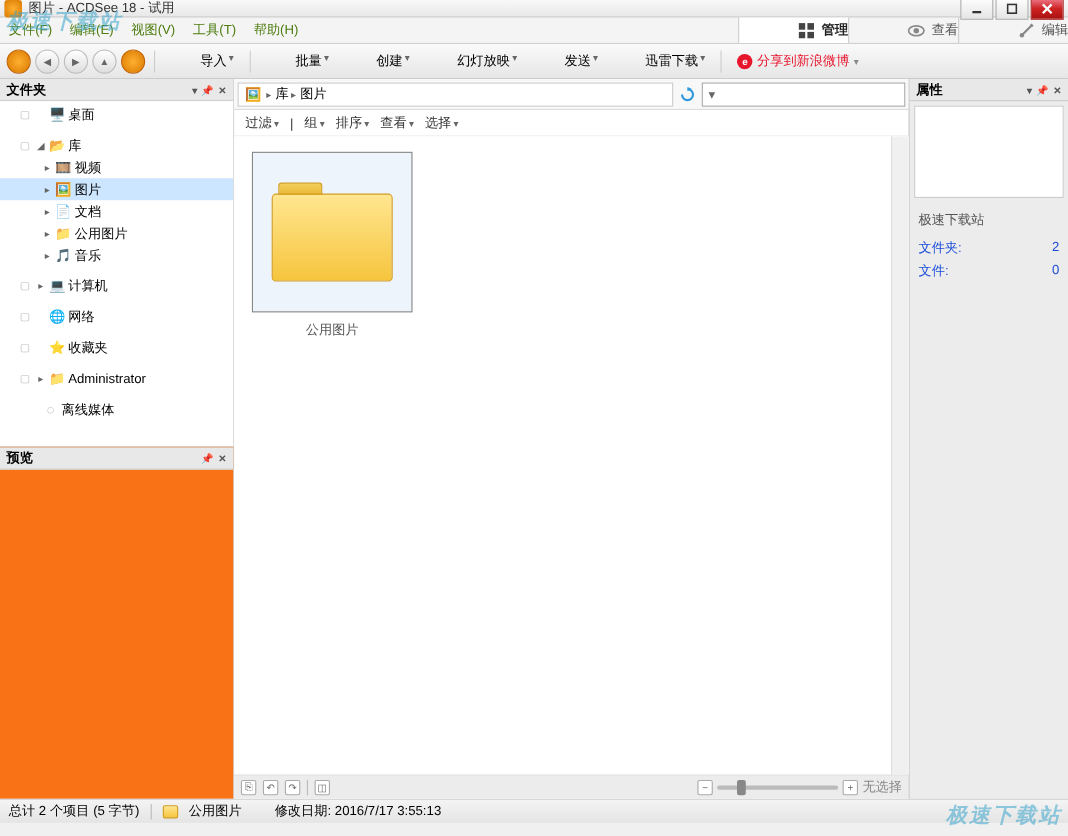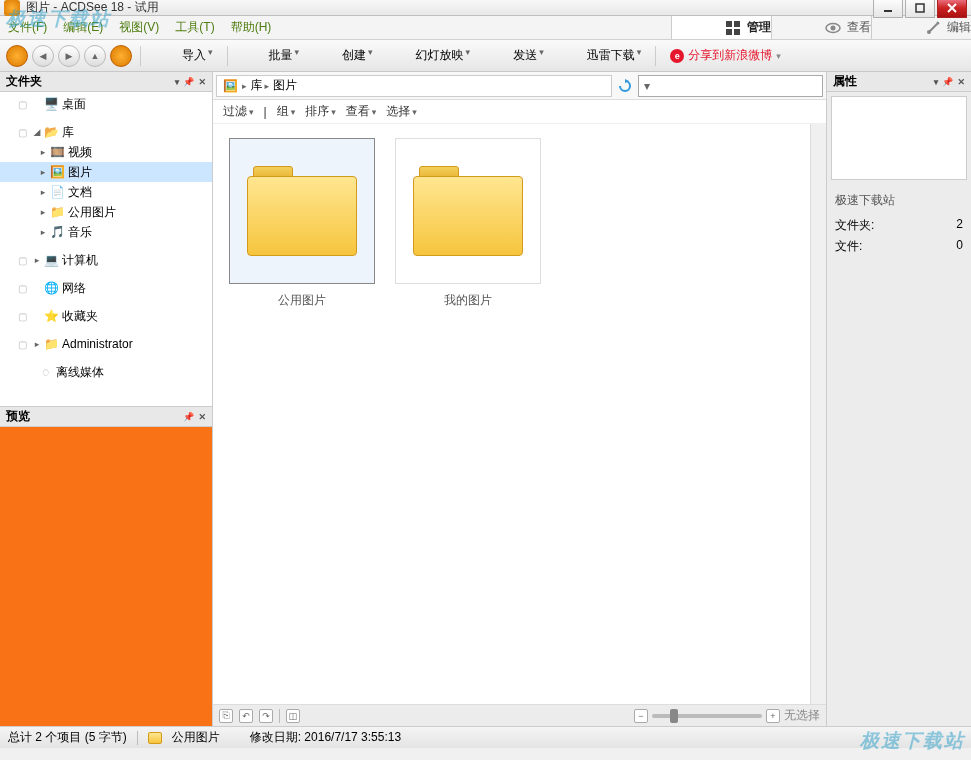--- a/index.html
+++ b/index.html
@@ -80,21 +80,21 @@
 
 .bottom-bar { height:22px; border-top:1px solid #ddd; display:flex; align-items:center; padding:0 6px; gap:6px; background:#ececec; }
 .bb-ic { width:14px; height:14px; border:1px solid #aaa; border-radius:2px; background:#fff; cursor:pointer; display:flex; align-items:center; justify-content:center; font-size:9px; color:#666;}
 .slider { display:flex; align-items:center; gap:4px; margin-left:auto;}
 .slider-track { width:110px; height:4px; background:#bbb; border-radius:2px; position:relative;}
 .slider-thumb { position:absolute; left:18px; top:-5px; width:8px; height:14px; background:#888; border-radius:2px;}
 
 
 .prop-preview { height:84px; background:#fff; margin:4px; border:1px solid #ccc; }
 .prop-list { padding:8px; }
-.prop-row { display:flex; justify-content:space-between; padding:2px 0; color:#000000; }
+.prop-row { display:flex; justify-content:space-between; padding:2px 0; color:#1d4ed8; }
 .prop-section { color:#555; margin-bottom:6px; }
 
 
 .statusbar { height:22px; background:linear-gradient(#f4f4f4,#e4e4e4); border-top:1px solid #ccc; display:flex; align-items:center; padding:0 8px; gap:10px; }
 .status-folder { width:14px; height:12px; background:linear-gradient(#ffe690,#f6c53e); border:1px solid #d49a1a; border-radius:2px; }
 
 .chev { font-size:9px; color:#666; }
 svg { display:block; }
 </style>
 </head>
@@ -355,29 +355,20 @@
     <div class="thumbs">
       <div class="thumb selected">
         <div class="thumb-box">
             <div class="folder-ic">
               <div class="tab"></div>
               <div class="body"></div>
             </div>
           </div>
         <div class="thumb-label">公用图片</div>
       </div>
-      <div class="thumb">
-        <div class="thumb-box">
-            <div class="folder-ic">
-              <div class="tab"></div>
-              <div class="body"></div>
-            </div>
-          </div>
-        <div class="thumb-label">我的图片</div>
-      </div>
       <div class="vscroll"></div>
     </div>
     <div class="bottom-bar">
       <div class="bb-ic">⎘</div>
       <div class="bb-ic">↶</div>
       <div class="bb-ic">↷</div>
       <div style="width:1px;height:14px;background:#bbb"></div>
       <div class="bb-ic">◫</div>
       <div class="slider">
         <div class="bb-ic">−</div>

